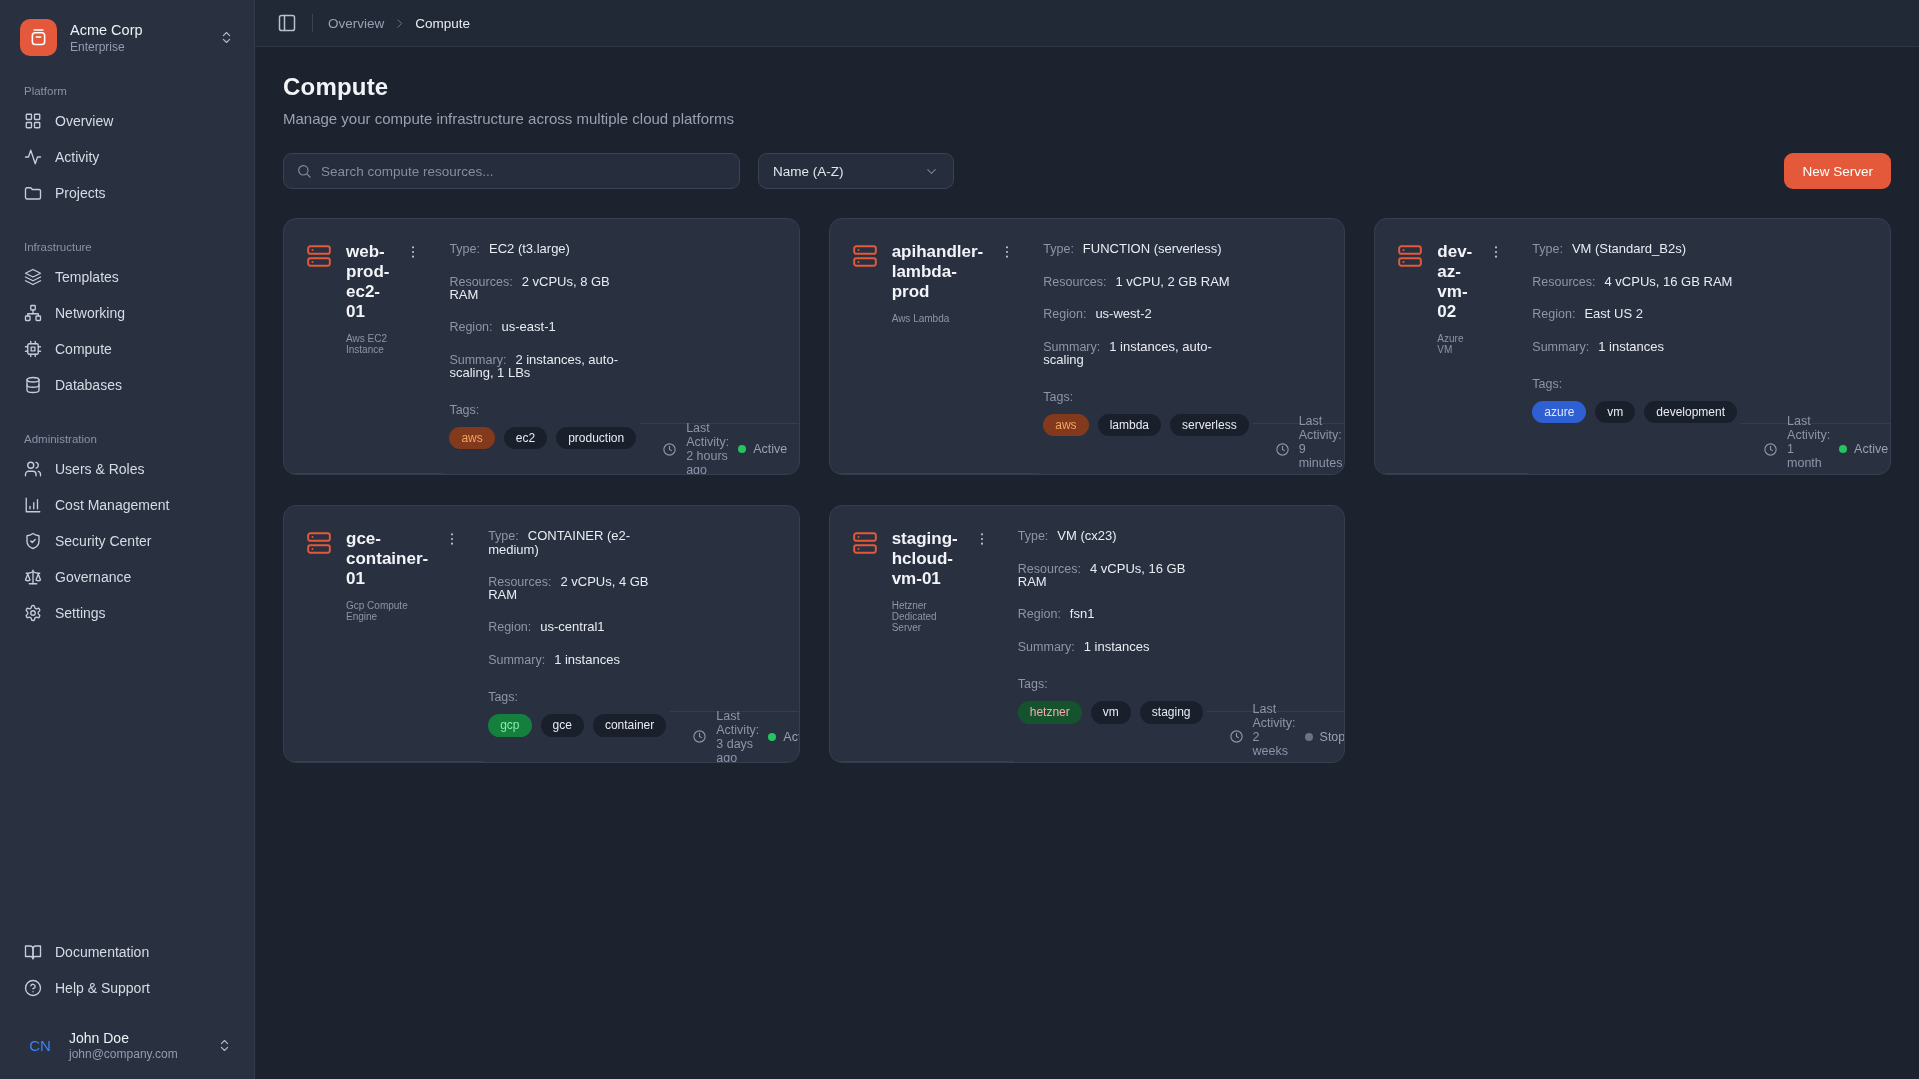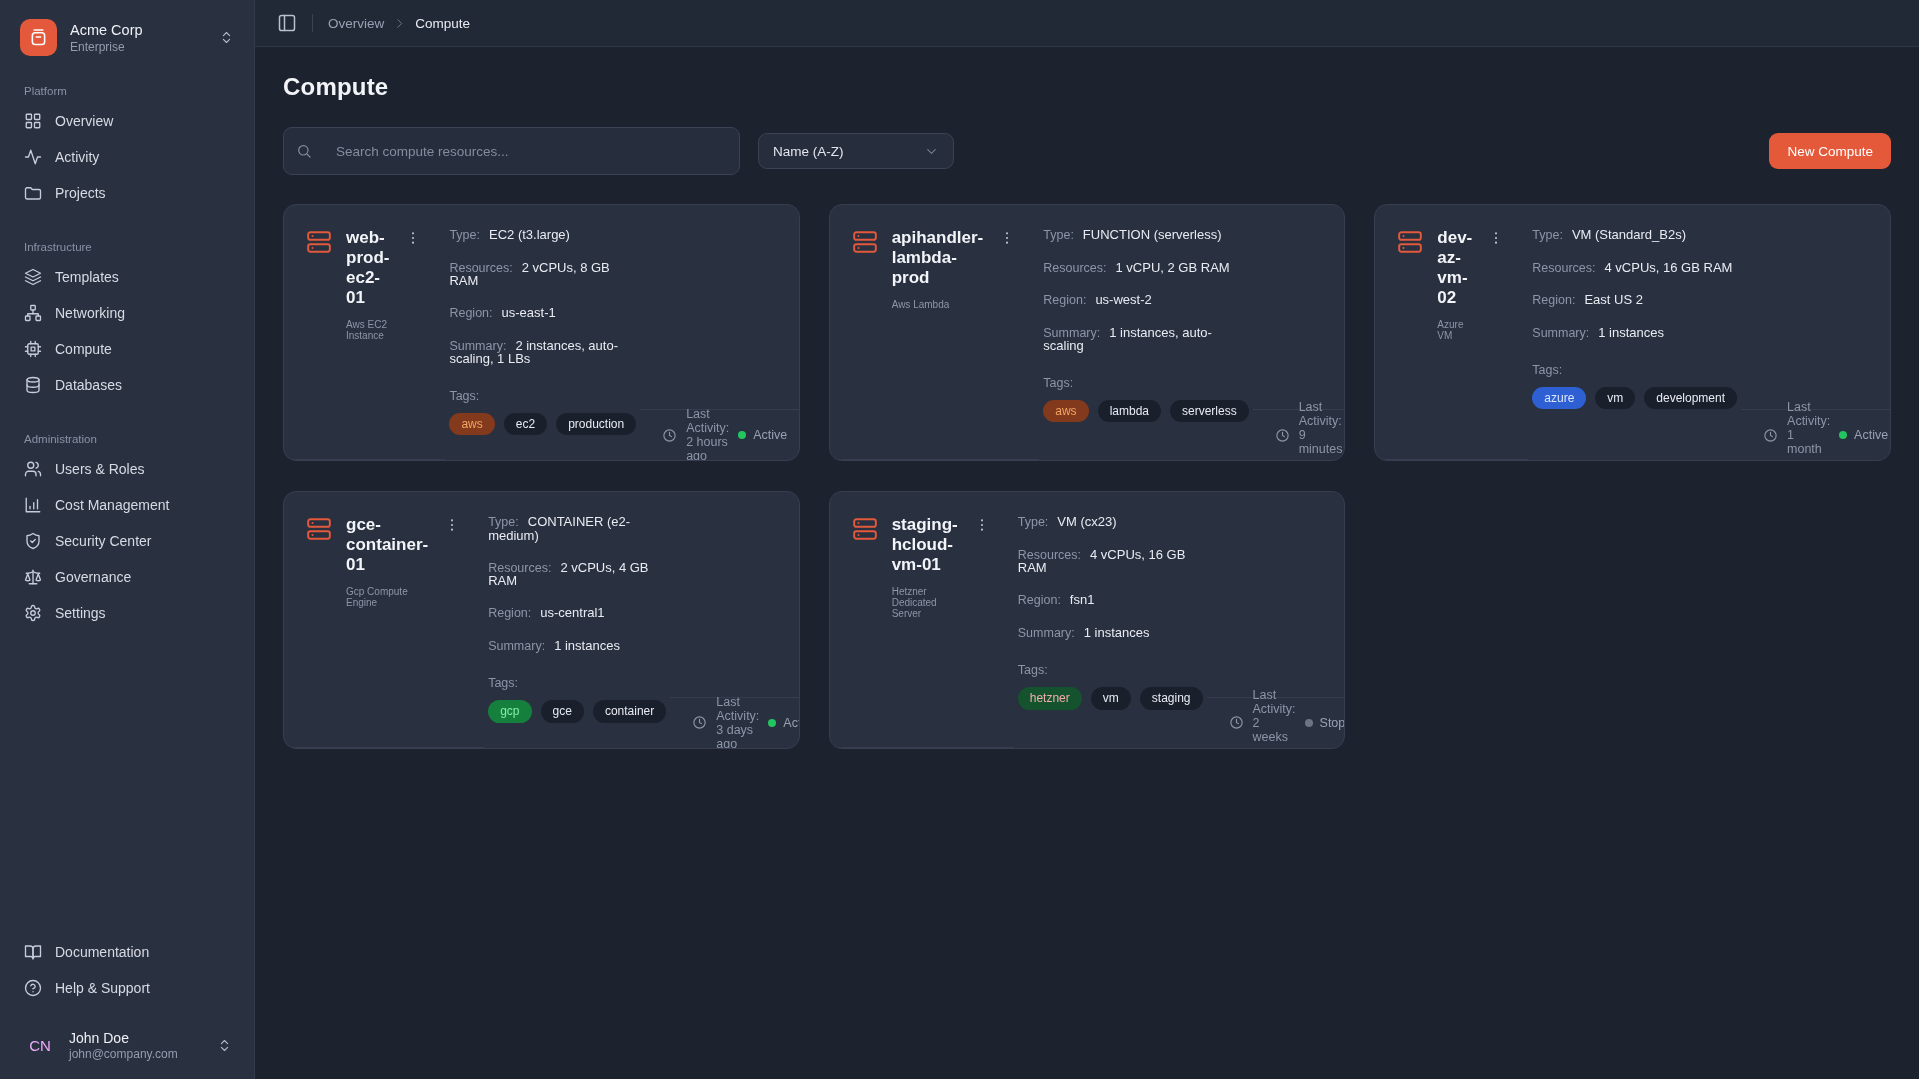--- a/index.html
+++ b/index.html
@@ -23,21 +23,21 @@
 
   .nav { padding:0 12px; margin-top:14px; }
   .nav-label { font-size:11.5px; color:#8992a6; padding:8px 12px 6px; }
   .nav-item { display:flex; align-items:center; gap:13px; height:36px; padding:0 12px; border-radius:8px;
               color:#d7dbe4; font-size:14px; cursor:pointer; }
   .nav-item .icon { color:#c6ccd9; display:flex; }
   .nav-section { margin-bottom:22px; }
   .sidebar-spacer { flex:1; }
   .sidebar-bottom { padding:0 12px; }
   .user-row { display:flex; align-items:center; gap:13px; margin-top:14px; padding:10px 10px 10px 12px; cursor:pointer; }
-  .user-initials { font-size:15px; color:#f0abfc; width:32px; text-align:center; }
+  .user-initials { font-size:15px; color:#3b82f6; width:32px; text-align:center; }
   .user-text { flex:1; }
   .user-name { font-size:14px; color:#eef1f6; }
   .user-email { font-size:12px; color:#949cae; margin-top:1px; }
 
   
   .main-col { flex:1; display:flex; flex-direction:column; min-width:0; }
   .topbar { height:47px; min-height:47px; background:#212836; border-bottom:1px solid #2f3747;
             display:flex; align-items:center; padding:0 22px; gap:15px; }
   .panel-btn { background:none; border:none; color:#b9c0cf; cursor:pointer; display:flex; }
   .topbar-divider { width:1px; height:18px; background:#3a4254; }
@@ -45,22 +45,22 @@
   .crumb-link { color:#99a1b3; cursor:pointer; }
   .crumb-sep { color:#6d7587; display:flex; }
   .crumb-current { color:#e9ecf2; font-weight:500; }
 
   
   .content { flex:1; padding:26px 28px; overflow:hidden; }
   .page-title { font-size:24px; font-weight:700; color:#f2f4f8; letter-spacing:.2px; }
   .page-subtitle { margin-top:9px; font-size:15px; color:#99a1b2; }
 
   .controls { display:flex; align-items:center; gap:18px; margin-top:26px; }
-  .searchbox { width:457px; height:48px; background:#262d3c; border:1px solid #3a4254; border-radius:9px;
-               display:flex; align-items:center; gap:24px; padding:0 12px; color:#848da0; }
+  .searchbox { width:457px; height:36px; background:#262d3c; border:1px solid #3a4254; border-radius:9px;
+               display:flex; align-items:center; gap:9px; padding:0 12px; color:#848da0; }
   .searchbox input { flex:1; background:transparent; border:none; outline:none; color:#e6e9f0; font-size:13.5px;
                      font-family:"Liberation Sans", sans-serif; }
   .searchbox input::placeholder { color:#848da0; }
   .sortbox { width:196px; height:36px; background:#262d3c; border:1px solid #3a4254; border-radius:9px;
              display:flex; align-items:center; justify-content:space-between; padding:0 14px; cursor:pointer; }
   .sort-value { font-size:13.5px; color:#e2e6ee; }
   .sort-chevron { color:#77808f; }
   .controls-spacer { flex:1; }
   .new-btn { height:36px; padding:0 18px; background:#e4593a; border:none; border-radius:9px;
              color:#fff; font-size:13.5px; font-weight:500; font-family:"Liberation Sans", sans-serif; cursor:pointer; }
@@ -307,41 +307,42 @@
             <svg class="ico" width="13" height="13" viewBox="0 0 24 24" stroke-width="2.2">
               <path d="m9 5 7 7-7 7"></path>
             </svg>
           </span>
         <span class="crumb-current">Compute</span>
       </nav>
     </header>
 
     <main class="content">
       <h1 class="page-title">Compute</h1>
+      <p class="page-subtitle">Manage your compute infrastructure across multiple cloud platforms</p>
 
       <div class="controls">
         <div class="searchbox">
           <span>
               <svg class="ico" width="16" height="16" viewBox="0 0 24 24" stroke-width="2">
                 <circle cx="11" cy="11" r="7"></circle>
                 <path d="m21 21-4.3-4.3"></path>
               </svg>
             </span>
           <input type="text" placeholder="Search compute resources..." style="">
         </div>
         <div class="sortbox">
           <span class="sort-value">Name (A-Z)</span>
           <span class="sort-chevron">
               <svg class="ico" width="15" height="15" viewBox="0 0 24 24" stroke-width="2">
                 <path d="m6 9 6 6 6-6"></path>
               </svg>
             </span>
         </div>
         <div class="controls-spacer"></div>
-        <button class="new-btn">New Compute</button>
+        <button class="new-btn">New Server</button>
       </div>
 
       <div class="grid">
 
         <section class="card">
           <div class="card-head">
             <span class="server-icon">
                 <svg class="ico" width="26" height="26" viewBox="0 0 24 24">
                   <rect x="2" y="3" width="20" height="7" rx="2"></rect>
                   <rect x="2" y="14" width="20" height="7" rx="2"></rect>

